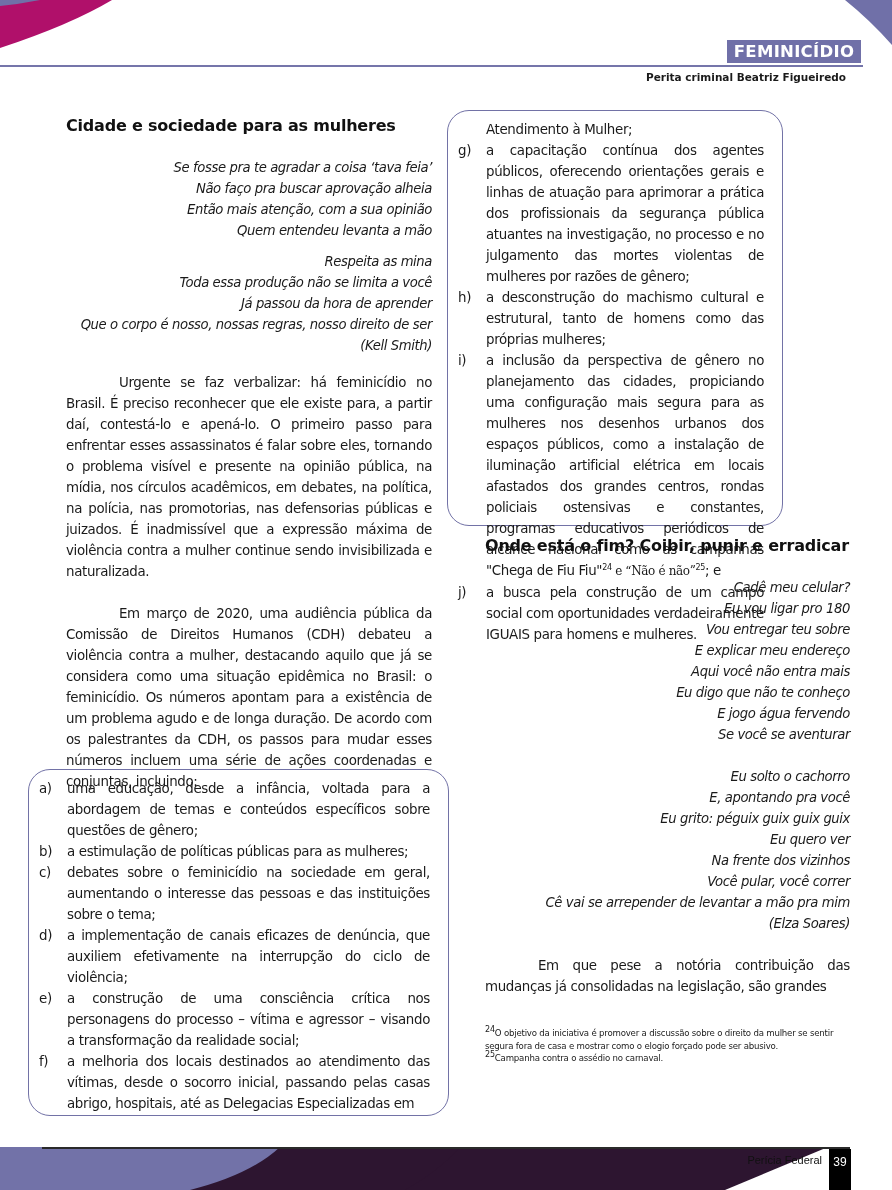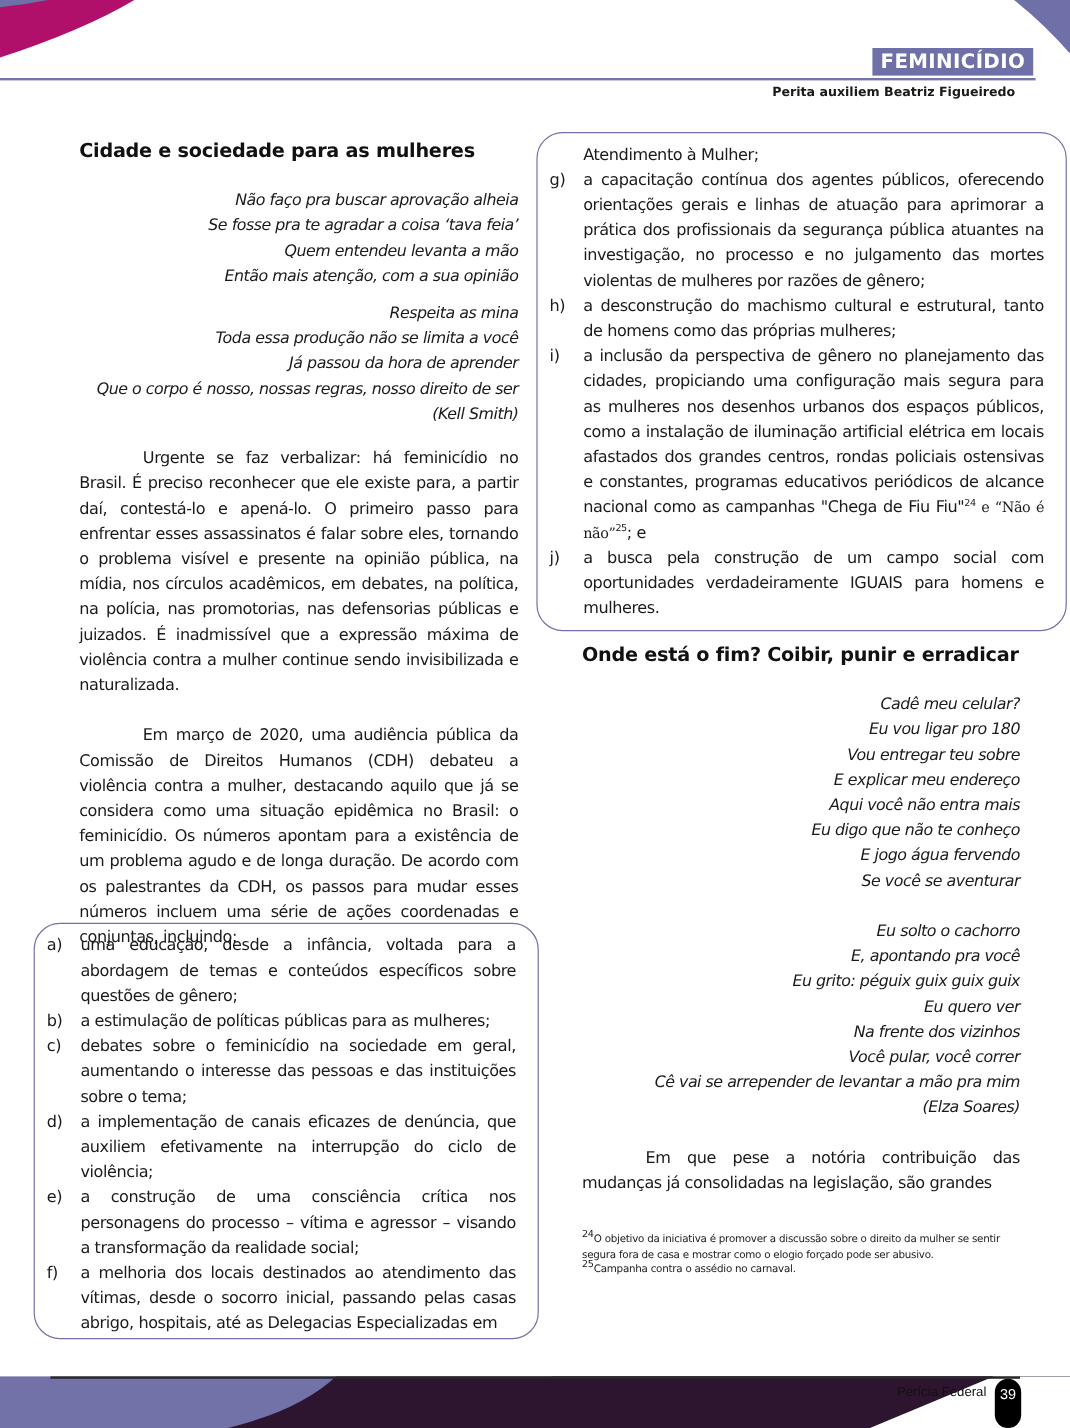--- a/index.html
+++ b/index.html
@@ -47,21 +47,21 @@
     margin: 0; font-size: 13.4px; line-height: 21px; text-align: justify;
     text-indent: 53px; letter-spacing: -0.35px; color: #1a1a1a;
     font-family: "DejaVu Sans", sans-serif;
   }
 
   
   .box {
     position: absolute; border: 1.6px solid #7272a6; border-radius: 22px; box-sizing: border-box;
   }
   .box-left { left: 28px; top: 769px; width: 421px; height: 347px; padding: 8px 18px 0 10px; }
-  .box-right { left: 447px; top: 110px; width: 442px; height: 416px; padding: 8px 18px 0 10px; }
+  .box-right { left: 447px; top: 110px; width: 336px; height: 416px; padding: 8px 18px 0 10px; }
 
   .list { margin: 0; padding: 0; list-style: none; }
   .list li {
     position: relative; padding-left: 28px; font-size: 13.4px; line-height: 21px;
     text-align: justify; letter-spacing: -0.35px; color: #1a1a1a;
   }
   .list li .mark { position: absolute; left: 0; top: 0; }
   .cont { padding-left: 28px; font-size: 13.4px; line-height: 21px; letter-spacing: -0.35px; }
   sup { font-size: 8px; line-height: 0; }
 
@@ -74,21 +74,20 @@
   
   .footer-rule { position: absolute; left: 42px; top: 1147px; width: 808px; height: 1.5px; background: #2a2a2a; }
   .footer-label {
     position: absolute; right: 70px; top: 1154px; font-size: 11px; color: #111;
     font-family: "Liberation Sans", sans-serif;
   }
   .page-num {
     position: absolute; left: 829px; top: 1149px; width: 22px; height: 41px; background: #000;
     color: #fff; font-size: 12px; text-align: center; line-height: 26px;
     font-family: "Liberation Sans", sans-serif;
-    border-radius: 11px;
   }
 </style>
 </head>
 <body>
 
 <div class="page">
 
   <svg class="deco" viewBox="0 0 892 1190">
 
     <path d="M0 0 L112 0 Q70 25 0 48 Z" fill="#b0106a"></path>
@@ -97,29 +96,29 @@
     <path d="M845 0 L892 0 L892 45 Q870 20 845 0 Z" fill="#7070a8"></path>
 
     <rect x="0" y="1147" width="892" height="43" fill="#7272a8"></rect>
     <path d="M280 1147 L892 1147 L892 1190 L190 1190 Q250 1175 280 1147 Z" fill="#2d1530"></path>
     <path d="M460 1147 L892 1147 L892 1190 L405 1190 Q440 1170 460 1147 Z" fill="#2d1530"></path>
     <path d="M725 1190 L828 1147 L892 1147 L892 1190 Z" fill="#ffffff"></path>
   </svg>
 
   <div class="section-tag">FEMINICÍDIO</div>
   <div class="header-rule"></div>
-  <div class="author">Perita auxiliem Beatriz Figueiredo</div>
+  <div class="author">Perita criminal Beatriz Figueiredo</div>
 
   <div class="col col-left">
     <h2>Cidade e sociedade para as mulheres</h2>
     <ul class="verse" style="margin-top:22px">
+      <li>Se fosse pra te agradar a coisa ‘tava feia’</li>
       <li>Não faço pra buscar aprovação alheia</li>
-      <li>Se fosse pra te agradar a coisa ‘tava feia’</li>
+      <li>Então mais atenção, com a sua opinião</li>
       <li>Quem entendeu levanta a mão</li>
-      <li>Então mais atenção, com a sua opinião</li>
     </ul>
     <ul class="verse" style="margin-top:10px">
       <li>Respeita as mina</li>
       <li>Toda essa produção não se limita a você</li>
       <li>Já passou da hora de aprender</li>
       <li>Que o corpo é nosso, nossas regras, nosso direito de ser</li>
       <li>(Kell Smith)</li>
     </ul>
     <p class="para" style="margin-top:16px">Urgente se faz verbalizar: há feminicídio no Brasil. É preciso reconhecer que ele existe para, a partir daí, contestá-lo e apená-lo. O primeiro passo para enfrentar esses assassinatos é falar sobre eles, tornando o problema visível e presente na opinião pública, na mídia, nos círculos acadêmicos, em debates, na política, na polícia, nas promotorias, nas defensorias públicas e juizados. É inadmissível que a expressão máxima de violência contra a mulher continue sendo invisibilizada e naturalizada.</p>
     <p class="para" style="margin-top:21px">Em março de 2020, uma audiência pública da Comissão de Direitos Humanos (CDH) debateu a violência contra a mulher, destacando aquilo que já se considera como uma situação epidêmica no Brasil: o feminicídio. Os números apontam para a existência de um problema agudo e de longa duração. De acordo com os palestrantes da CDH, os passos para mudar esses números incluem uma série de ações coordenadas e conjuntas, incluindo:</p>

